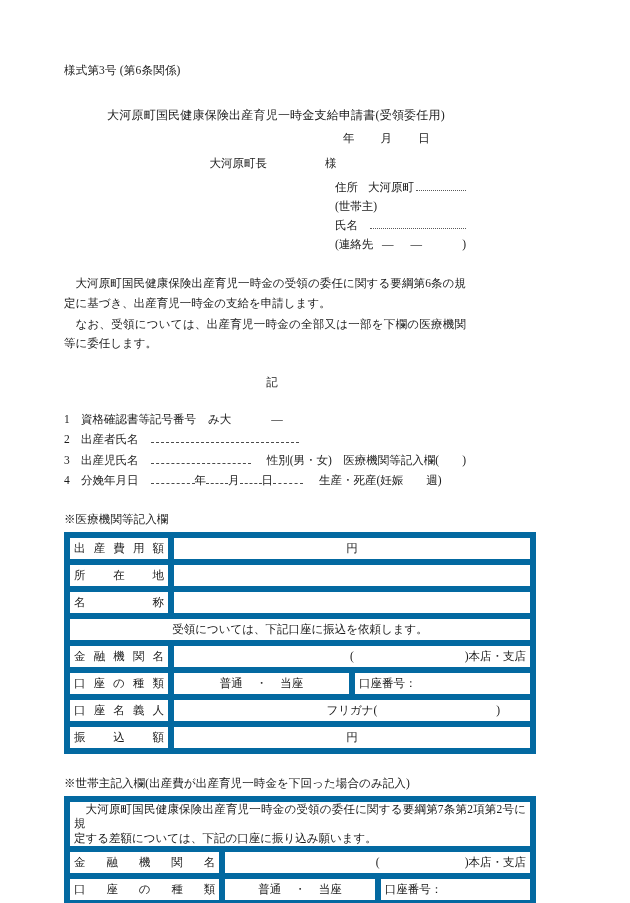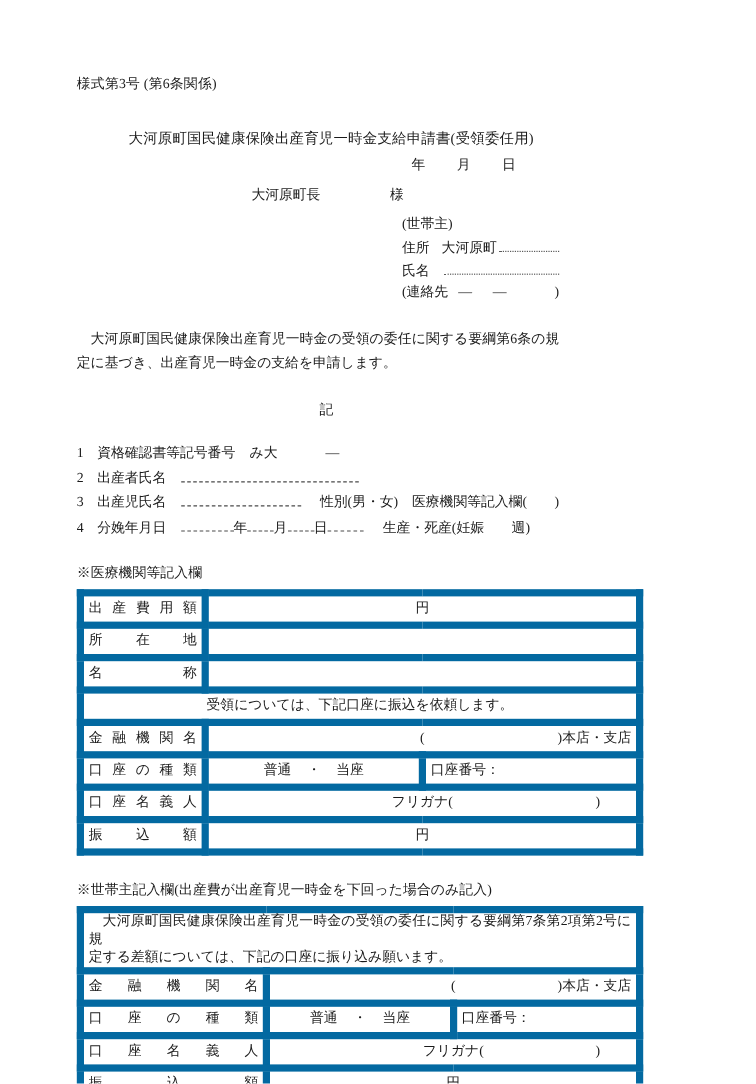--- a/index.html
+++ b/index.html
@@ -209,41 +209,42 @@
   <div class="date-line">
     <span>年</span><span class="sp"></span><span>月</span><span class="sp"></span><span>日</span>
   </div>
 
   <div class="addressee">
     <span>大河原町長</span><span class="gap"></span><span>様</span>
   </div>
 
   <div class="holder">
     <div class="row">
-      <span class="hl">(世帯主)</span>
-    </div>
-    <div class="row">
       <span class="hl">住所</span>
       <span class="hl addr-pre" style="padding-left:10px;">大河原町</span>
       <span class="dots"></span>
+    </div>
+    <div class="row">
+      <span class="hl">(世帯主)</span>
     </div>
     <div class="row">
       <span class="hl">氏名</span>
       <span class="dots short" style="margin-left:12px;"></span>
     </div>
     <div class="row contact">
       <span class="hl">(連絡先</span>
       <span class="d">―</span>
       <span class="d">―</span>
       <span class="tail">)</span>
     </div>
   </div>
 
   <div class="para">
     <p>大河原町国民健康保険出産育児一時金の受領の委任に関する要綱第6条の規定に基づき、出産育児一時金の支給を申請します。</p>
+    <p>なお、受領については、出産育児一時金の全部又は一部を下欄の医療機関等に委任します。</p>
   </div>
 
   <div class="ki">記</div>
 
   <div class="items">
 
     <div class="item">
       <span class="num">1</span>
       <span class="lbl">資格確認書等記号番号</span>
       <span class="lbl" style="padding-left:12px;">み大</span>

